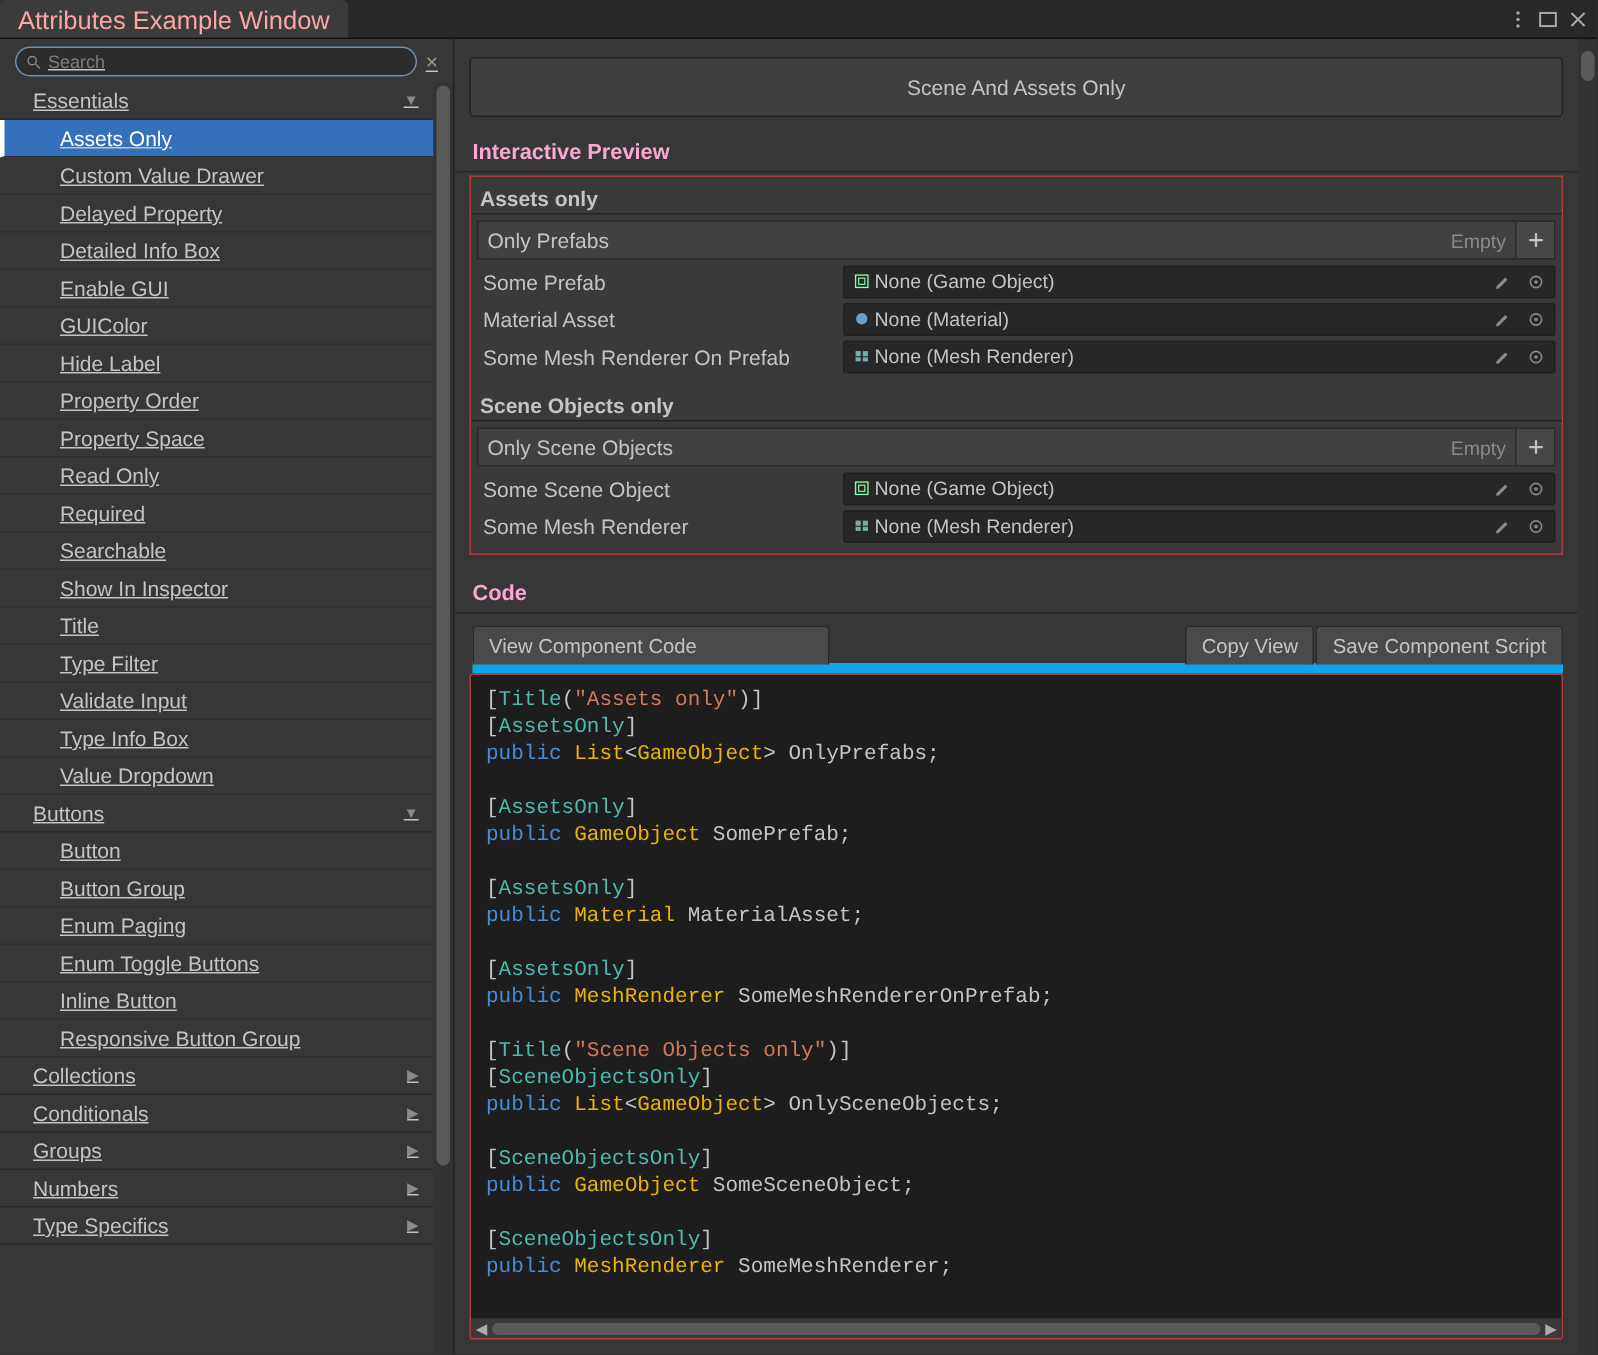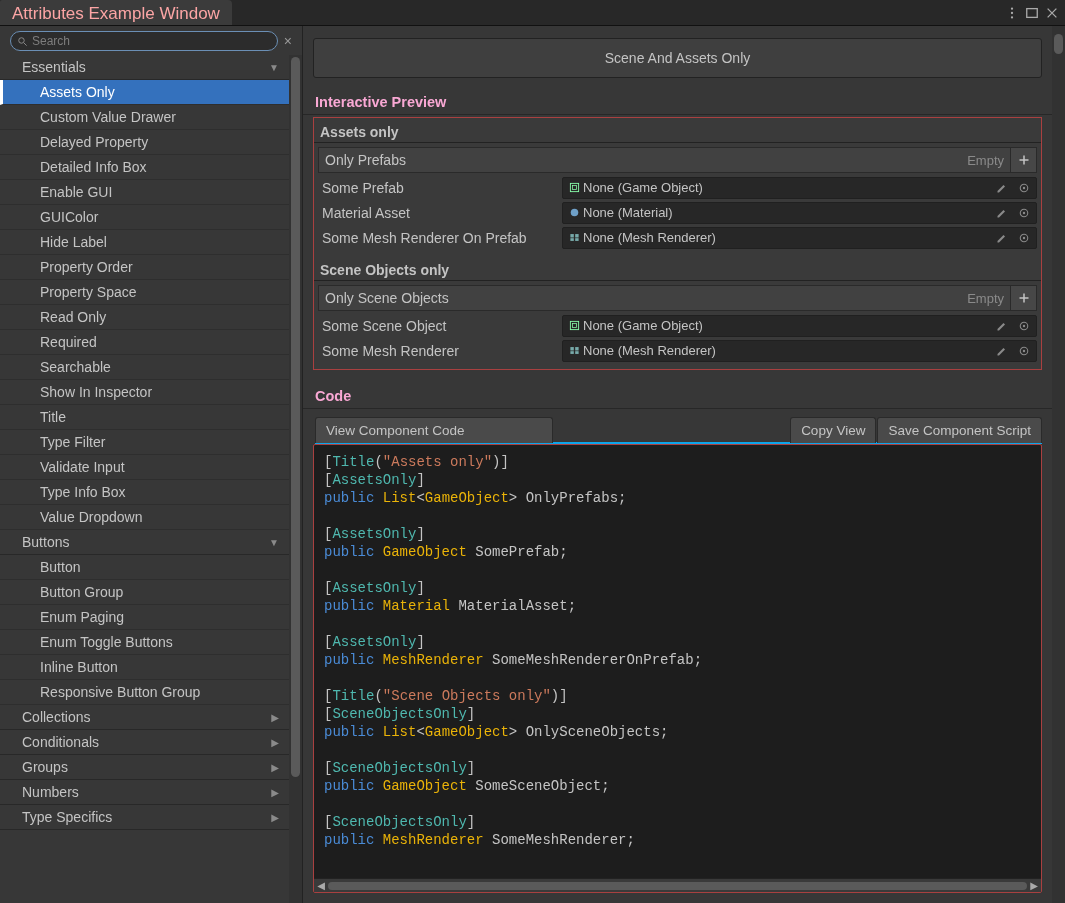--- a/index.html
+++ b/index.html
@@ -48,20 +48,21 @@
     background: #373737;
   }
 
   
   .sidebar {
     width: 303px;
     display: flex;
     flex-direction: column;
     background: #373737;
     border-right: 1px solid #222;
+    text-decoration: underline;
   }
   .search-row {
     display: flex;
     align-items: center;
     padding: 5px 8px 4px 10px;
     gap: 4px;
   }
   .search-box {
     flex: 1;
     display: flex;
@@ -205,21 +206,21 @@
   .objfield .pretype { width:14px; display:flex;align-items:center;justify-content:center;}
   .objfield .val { flex:1; font-size:13px; color:#c4c4c4; white-space:nowrap;}
   .objfield .ico { width:20px; display:flex;align-items:center;justify-content:center; cursor:pointer;}
   .svg12 { width:12px;height:12px;fill:#8a8a8a;}
   .svg11 { width:11px;height:11px;fill:#9a9a9a;}
 
   .code-tabs {
     display:flex;
     margin: 6px 10px 0 12px;
     gap:1px;
-    border-bottom:2px solid #0ea5e9;
+    border-bottom:7px solid #0ea5e9;
     align-items:flex-end;
   }
   .ctab {
     background:#4a4a4a;
     border:1px solid #2a2a2a;
     border-bottom:none;
     padding:5px 10px;
     font-size:13.5px;
     color:#c4c4c4;
     cursor:pointer;

